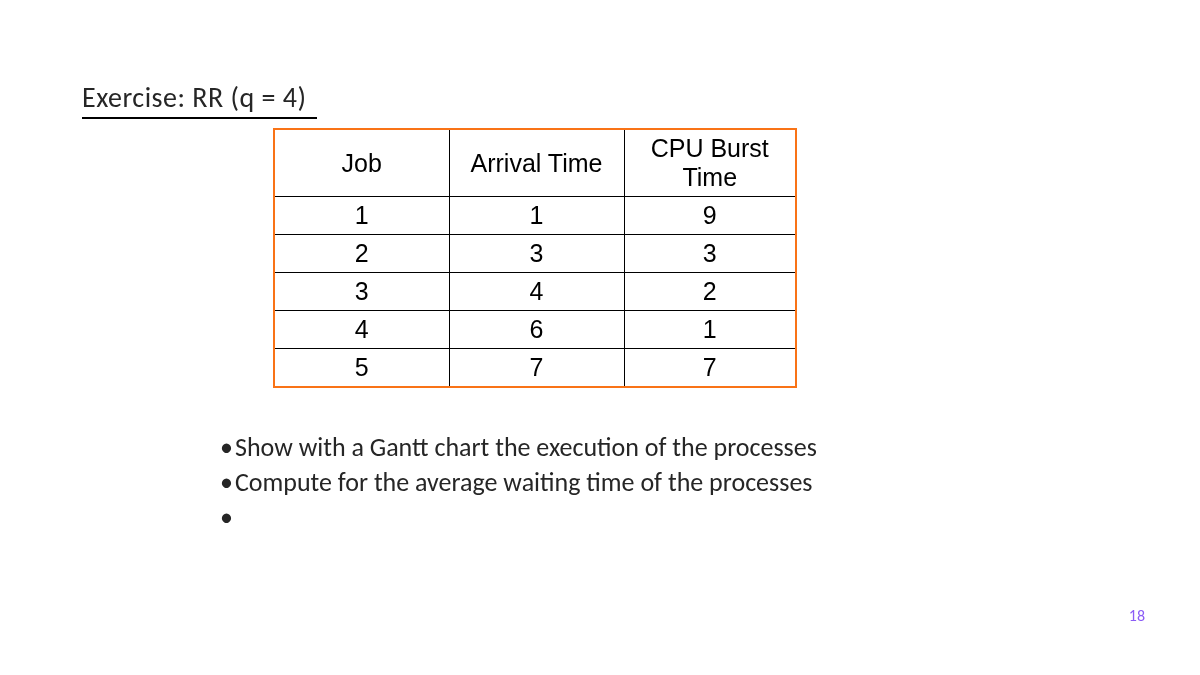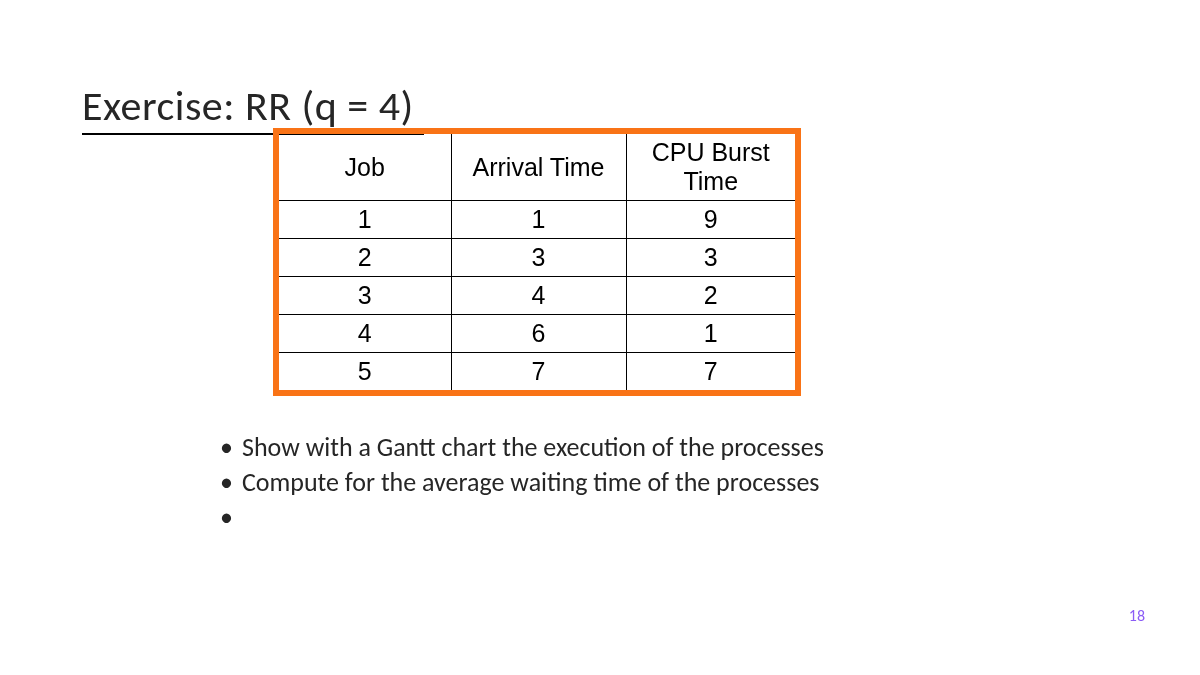--- a/index.html
+++ b/index.html
@@ -13,34 +13,34 @@
       background: #ffffff;
       font-family: Calibri, Arial, sans-serif;
       color: #000000;
       position: relative;
       overflow: hidden;
     }
     .title {
       position: absolute;
       left: 82px;
       top: 80px;
-      font-size: 42px;
+      font-size: 28px;
       font-weight: 300;
       color: #262626;
       border-bottom: 2px solid #000000;
       padding-bottom: 2px;
       padding-right: 10px;
       letter-spacing: 0.5px;
     }
     .table {
       position: absolute;
       left: 273px;
       top: 128px;
       border-collapse: collapse;
-      border: 6px solid #f97316;
+      border: 2px solid #f97316;
     }
     .table th, .table td {
       border: 1.5px solid #000000;
       font-size: 25px;
       font-weight: 400;
       text-align: center;
       padding: 4px 10px;
       font-family: Arial, sans-serif;
     }
     .table th {
@@ -61,21 +61,20 @@
       display: flex;
     }
     .bullet-dot {
       display: inline-block;
       margin-right: 2px;
       font-size: 26px;
       line-height: 1.35;
     }
     .bullet-text {
       display: inline-block;
-      margin-left: 7px;
     }
     .sub-line {
       padding-left: 80px;
     }
     .page-number {
       position: absolute;
       right: 55px;
       bottom: 50px;
       font-size: 16px;
       color: #8b5cf6;

